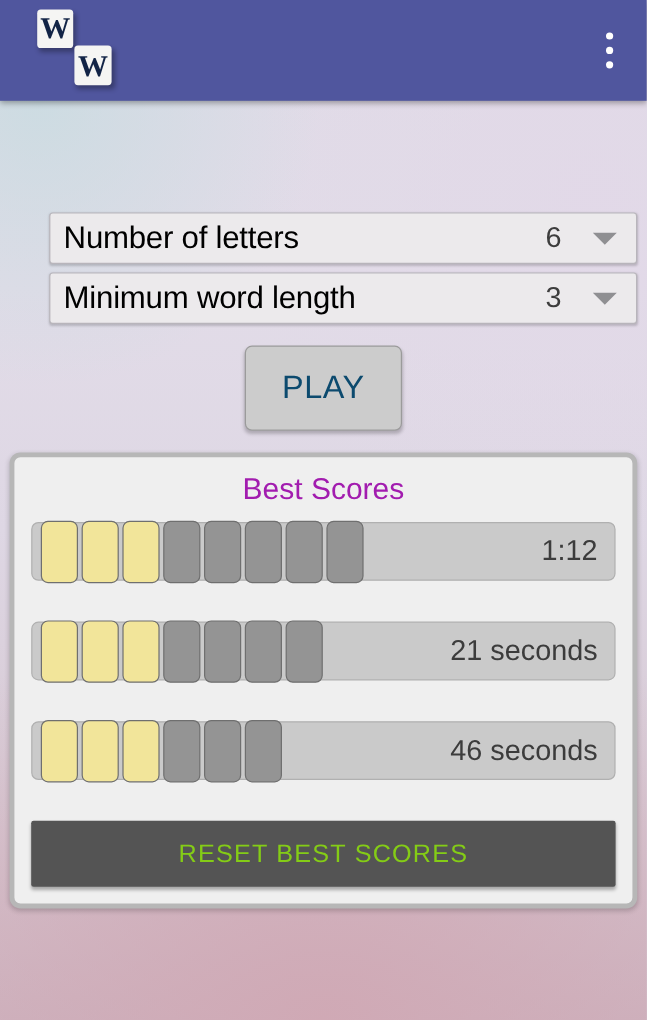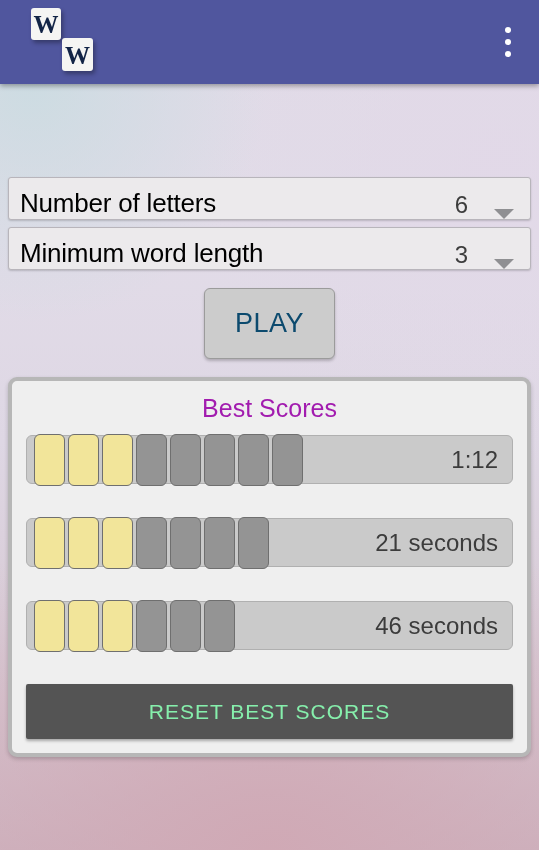--- a/index.html
+++ b/index.html
@@ -99,29 +99,30 @@
     padding: 0 8px;
   }
 
   
   .spinners {
     margin-top: 93px;
   }
   .spinner {
     position: relative;
     display: flex;
-    align-items: flex-end;
+    align-items: center;
     height: 43px;
     background: #eceaec;
     border: 1px solid #b8b5bb;
     border-radius: 3px;
     box-shadow: 0 1px 2px rgba(0,0,0,0.18);
     padding: 0 0 0 11px;
     box-sizing: border-box;
     cursor: pointer;
+    margin-left: 33px;
   }
   .spinner + .spinner { margin-top: 7px; }
   .spinner .sp-label {
     flex: 1;
     font-size: 26px;
     color: #000000;
     letter-spacing: -0.2px;
     white-space: nowrap;
   }
   .spinner .sp-value {
@@ -211,21 +212,21 @@
   }
 
   .reset-btn {
     display: block;
     width: 100%;
     height: 55px;
     background: #545454;
     border: none;
     border-radius: 2px;
     box-shadow: 0 2px 3px rgba(0,0,0,0.3);
-    color: #86efac;
+    color: #84cc16;
     font-family: "Liberation Sans", sans-serif;
     font-size: 21px;
     letter-spacing: 1px;
     cursor: pointer;
     margin-top: 2px;
   }
 </style>
 </head>
 <body>
 

